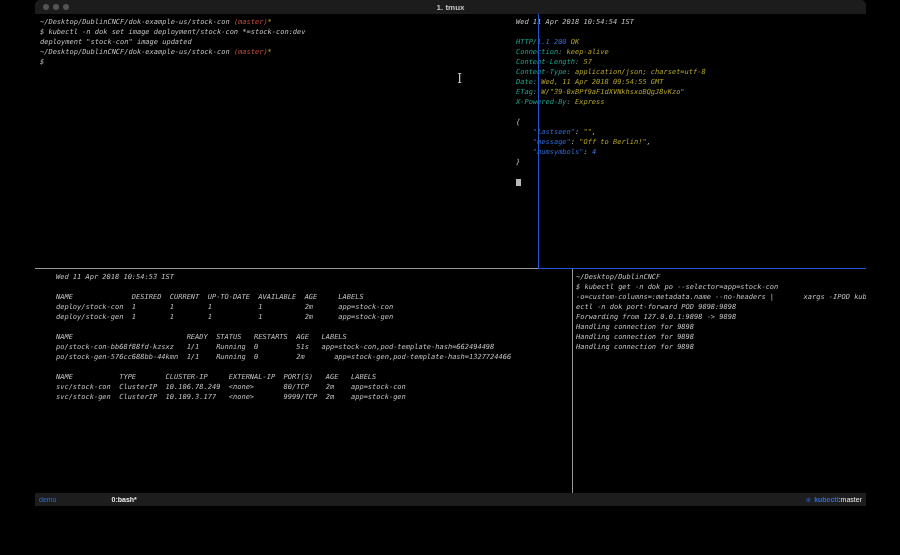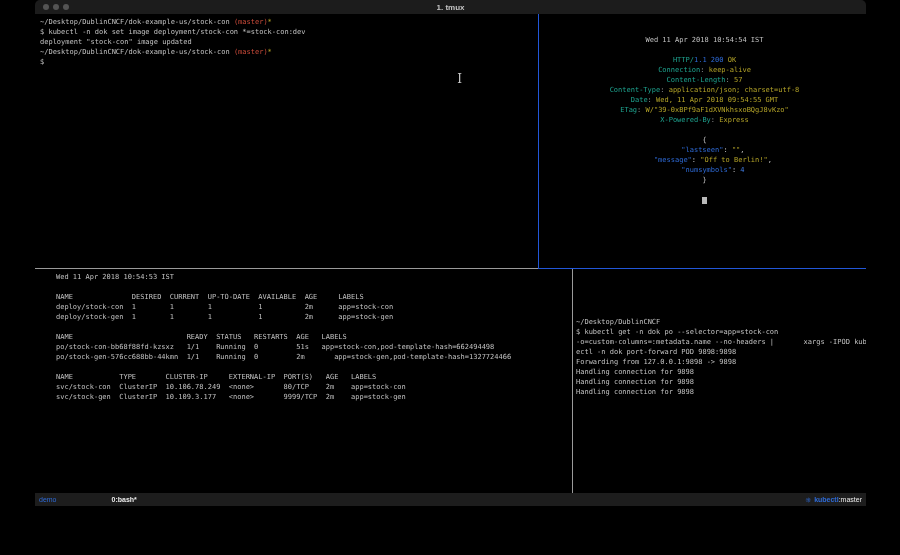--- a/index.html
+++ b/index.html
@@ -8,25 +8,25 @@
   .window{position:absolute;left:35px;top:0;width:831px;height:506px;background:#000;}
   
   .titlebar{position:absolute;left:0;top:0;width:100%;height:14px;background:#1c1c1c;
     border-radius:5px 5px 0 0;display:flex;align-items:center;justify-content:center;}
   .traffic{position:absolute;left:8px;top:0;height:14px;display:flex;align-items:center;gap:4px;}
   .tl{width:6px;height:6px;border-radius:50%;background:#545454;display:inline-block;}
   .wtitle{font-family:"Liberation Sans",sans-serif;font-size:8px;font-weight:bold;color:#c4c4c4;}
   
   .content{position:absolute;left:0;top:14px;width:831px;height:479px;background:#000;
     font-family:"DejaVu Sans Mono",monospace;font-size:7px;line-height:10px;color:#c2c2c2;}
-  .pane{position:absolute;white-space:pre;overflow:hidden;}
+  .pane{position:absolute;white-space:pre;overflow:hidden;font-style:italic;}
   .pane-tl{left:0;top:0;width:503px;height:254px;padding:3px 0 0 5px;}
-  .pane-tr{left:505px;top:0;width:326px;height:254px;padding:21px 0 0 3px;text-align:center;}
+  .pane-tr{left:478px;top:0;width:326px;height:254px;padding:3px 0 0 3px;}
   .pane-bl{left:16px;top:258px;width:537px;height:221px;padding-left:5px;}
-  .pane-br{left:540px;top:258px;width:291px;height:221px;padding-left:1px;margin-top:45px;}
+  .pane-br{left:540px;top:258px;width:291px;height:221px;padding-left:1px;}
   .tline{height:10px;white-space:pre;}
   
   .vdiv-top{position:absolute;left:503px;top:0;width:1px;height:255px;background:#2257d8;}
   .hdiv-left{position:absolute;left:0;top:254px;width:503px;height:1px;background:#9a9a9a;}
   .hdiv-right{position:absolute;left:503px;top:254px;right:0;height:1px;background:#2257d8;}
   .vdiv-bottom{position:absolute;left:537px;top:255px;width:1px;height:224px;background:#9a9a9a;}
   
   .c-fg{color:#c2c2c2;}
   .c-dim{color:#8f8f8f;}
   .c-red{color:#cc4b3a;}

